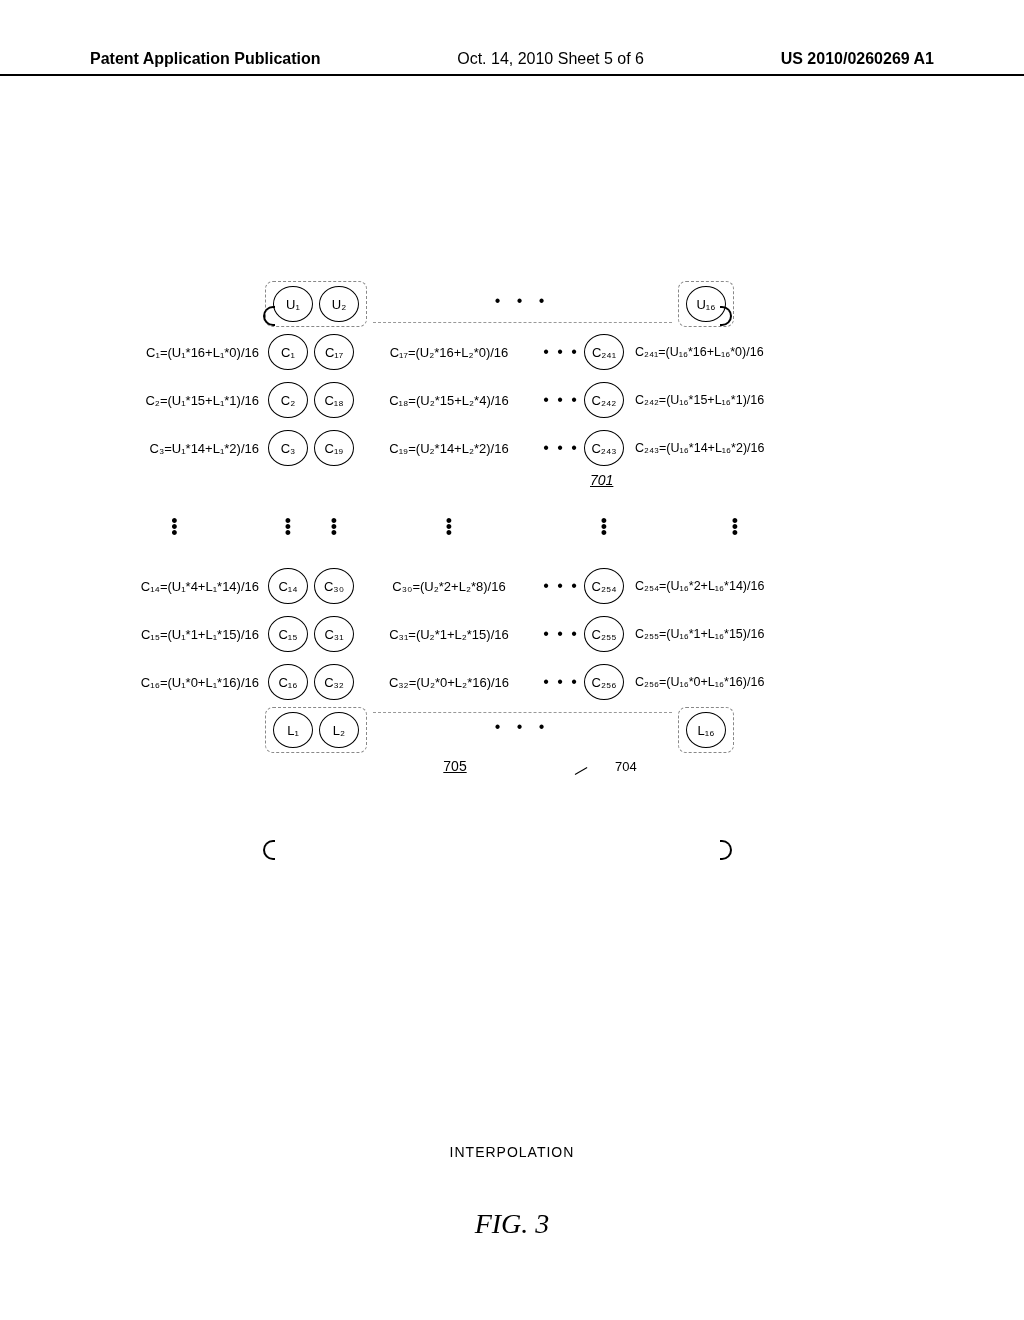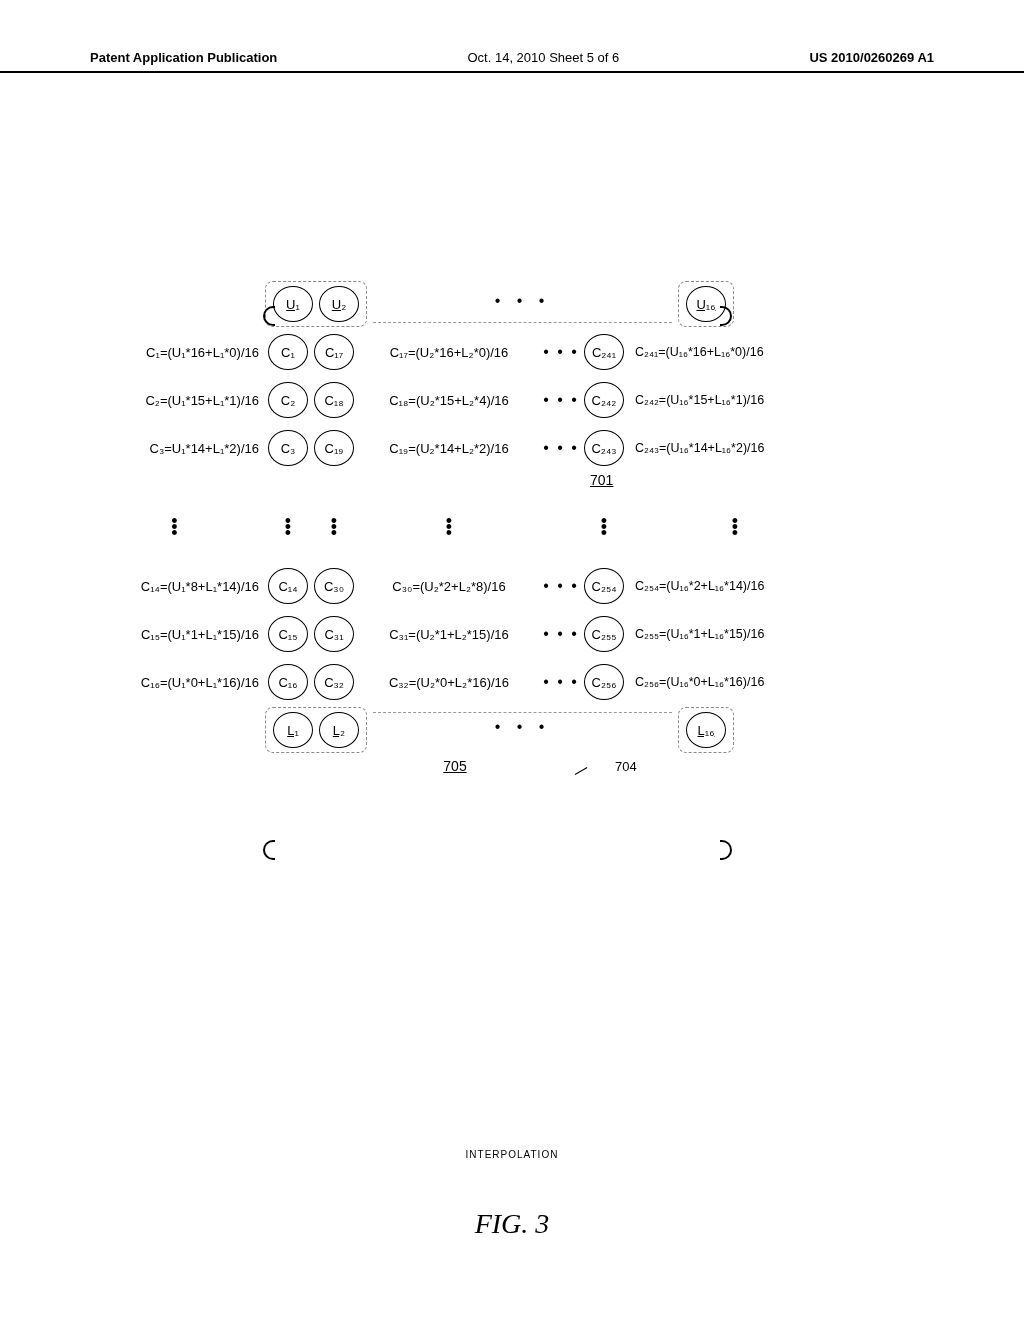--- a/index.html
+++ b/index.html
@@ -12,21 +12,21 @@
     color: #000;
   }
   .header {
     position: absolute;
     top: 50px;
     left: 0;
     width: 1024px;
     padding: 0 90px 6px 90px;
     display: flex;
     justify-content: space-between;
-    font-size: 13px;
+    font-size: 16px;
     border-bottom: 2px solid #000;
   }
   .header .left { font-weight: bold; }
   .header .right { font-weight: bold; }
   .diagram {
     position: absolute;
     top: 280px;
     left: 90px;
     width: 844px;
     font-size: 13px;
@@ -46,37 +46,36 @@
     font-size: 13px;
     flex-shrink:0;
     background:#fff;
   }
   .dashbox {
     border: 1px dashed #888;
     border-radius: 8px;
     padding: 4px 4px;
     display:flex; align-items:center;
     flex-shrink:0;
-    text-decoration:underline;
   }
   .label { width:175px; text-align:right; padding-right:6px; font-size:13px; flex-shrink:0;}
   .mid-formula { width: 184px; text-align:center; font-size:13px; flex-shrink:0; }
   .hdots { width:40px; text-align:center; font-size:16px; letter-spacing:2px; flex-shrink:0;}
   .rlabel { width: 208px; padding-left:8px; font-size:12.5px; flex-shrink:0;}
   .vdots-row {
     display:flex; align-items:center; height:70px;
   }
   .vdots { text-align:center; font-size:18px; line-height:6px; letter-spacing:0; }
   .refnum { text-decoration: underline; font-size:14px; }
   .caption {
     position:absolute;
     bottom: 160px;
     width:1024px;
     text-align:center;
-    font-size:10px;
+    font-size:14px;
     letter-spacing:1px;
   }
   .figlabel {
     position:absolute;
     bottom: 80px;
     width:1024px;
     text-align:center;
     font-style: italic;
     font-size: 28px;
     font-family: 'Times New Roman', serif;
@@ -153,37 +152,37 @@
   <div class="crow">
     <div class="label">C₃=U₁*14+L₁*2)/16</div>
     <div class="bubble">C₃</div>
     <div class="bubble">C₁₉</div>
     <div class="mid-formula">C₁₉=(U₂*14+L₂*2)/16</div>
     <div class="hdots">• • •</div>
     <div class="bubble">C₂₄₃</div>
     <div class="rlabel">C₂₄₃=(U₁₆*14+L₁₆*2)/16</div>
   </div>
 
-  <div style="display:flex; height:20px;">
+  <div style="display:flex; height:20px;font-style:italic;">
     <div style="width:500px;"></div>
     <span class="refnum">701</span>
   </div>
 
   <div class="vdots-row">
     <div class="label vdots">•<br>•<br>•</div>
     <div style="width:46px;" class="vdots">•<br>•<br>•</div>
     <div style="width:46px;" class="vdots">•<br>•<br>•</div>
     <div class="mid-formula vdots">•<br>•<br>•</div>
     <div style="width:40px;"></div>
     <div style="width:46px;" class="vdots">•<br>•<br>•</div>
     <div class="rlabel vdots" style="text-align:center;">•<br>•<br>•</div>
   </div>
 
   <div class="crow">
-    <div class="label">C₁₄=(U₁*8+L₁*14)/16</div>
+    <div class="label">C₁₄=(U₁*4+L₁*14)/16</div>
     <div class="bubble">C₁₄</div>
     <div class="bubble">C₃₀</div>
     <div class="mid-formula">C₃₀=(U₂*2+L₂*8)/16</div>
     <div class="hdots">• • •</div>
     <div class="bubble">C₂₅₄</div>
     <div class="rlabel">C₂₅₄=(U₁₆*2+L₁₆*14)/16</div>
   </div>
   <div class="crow">
     <div class="label">C₁₅=(U₁*1+L₁*15)/16</div>
     <div class="bubble">C₁₅</div>

